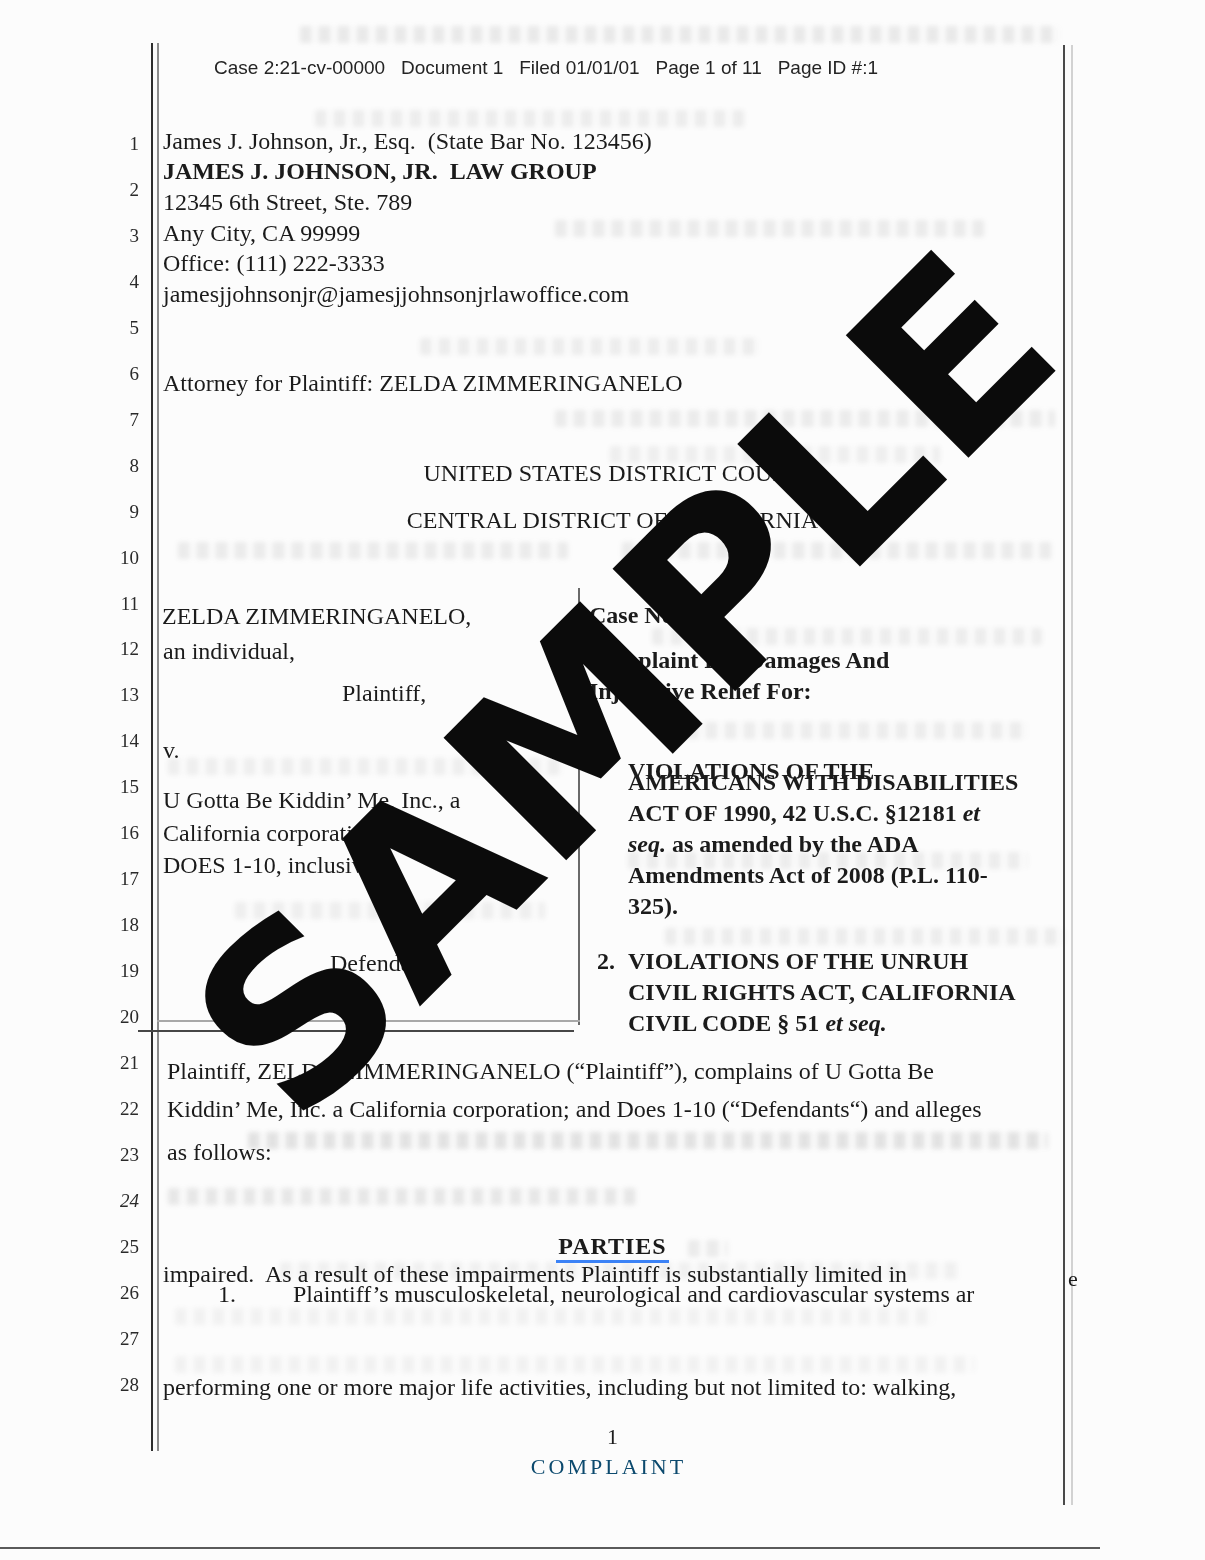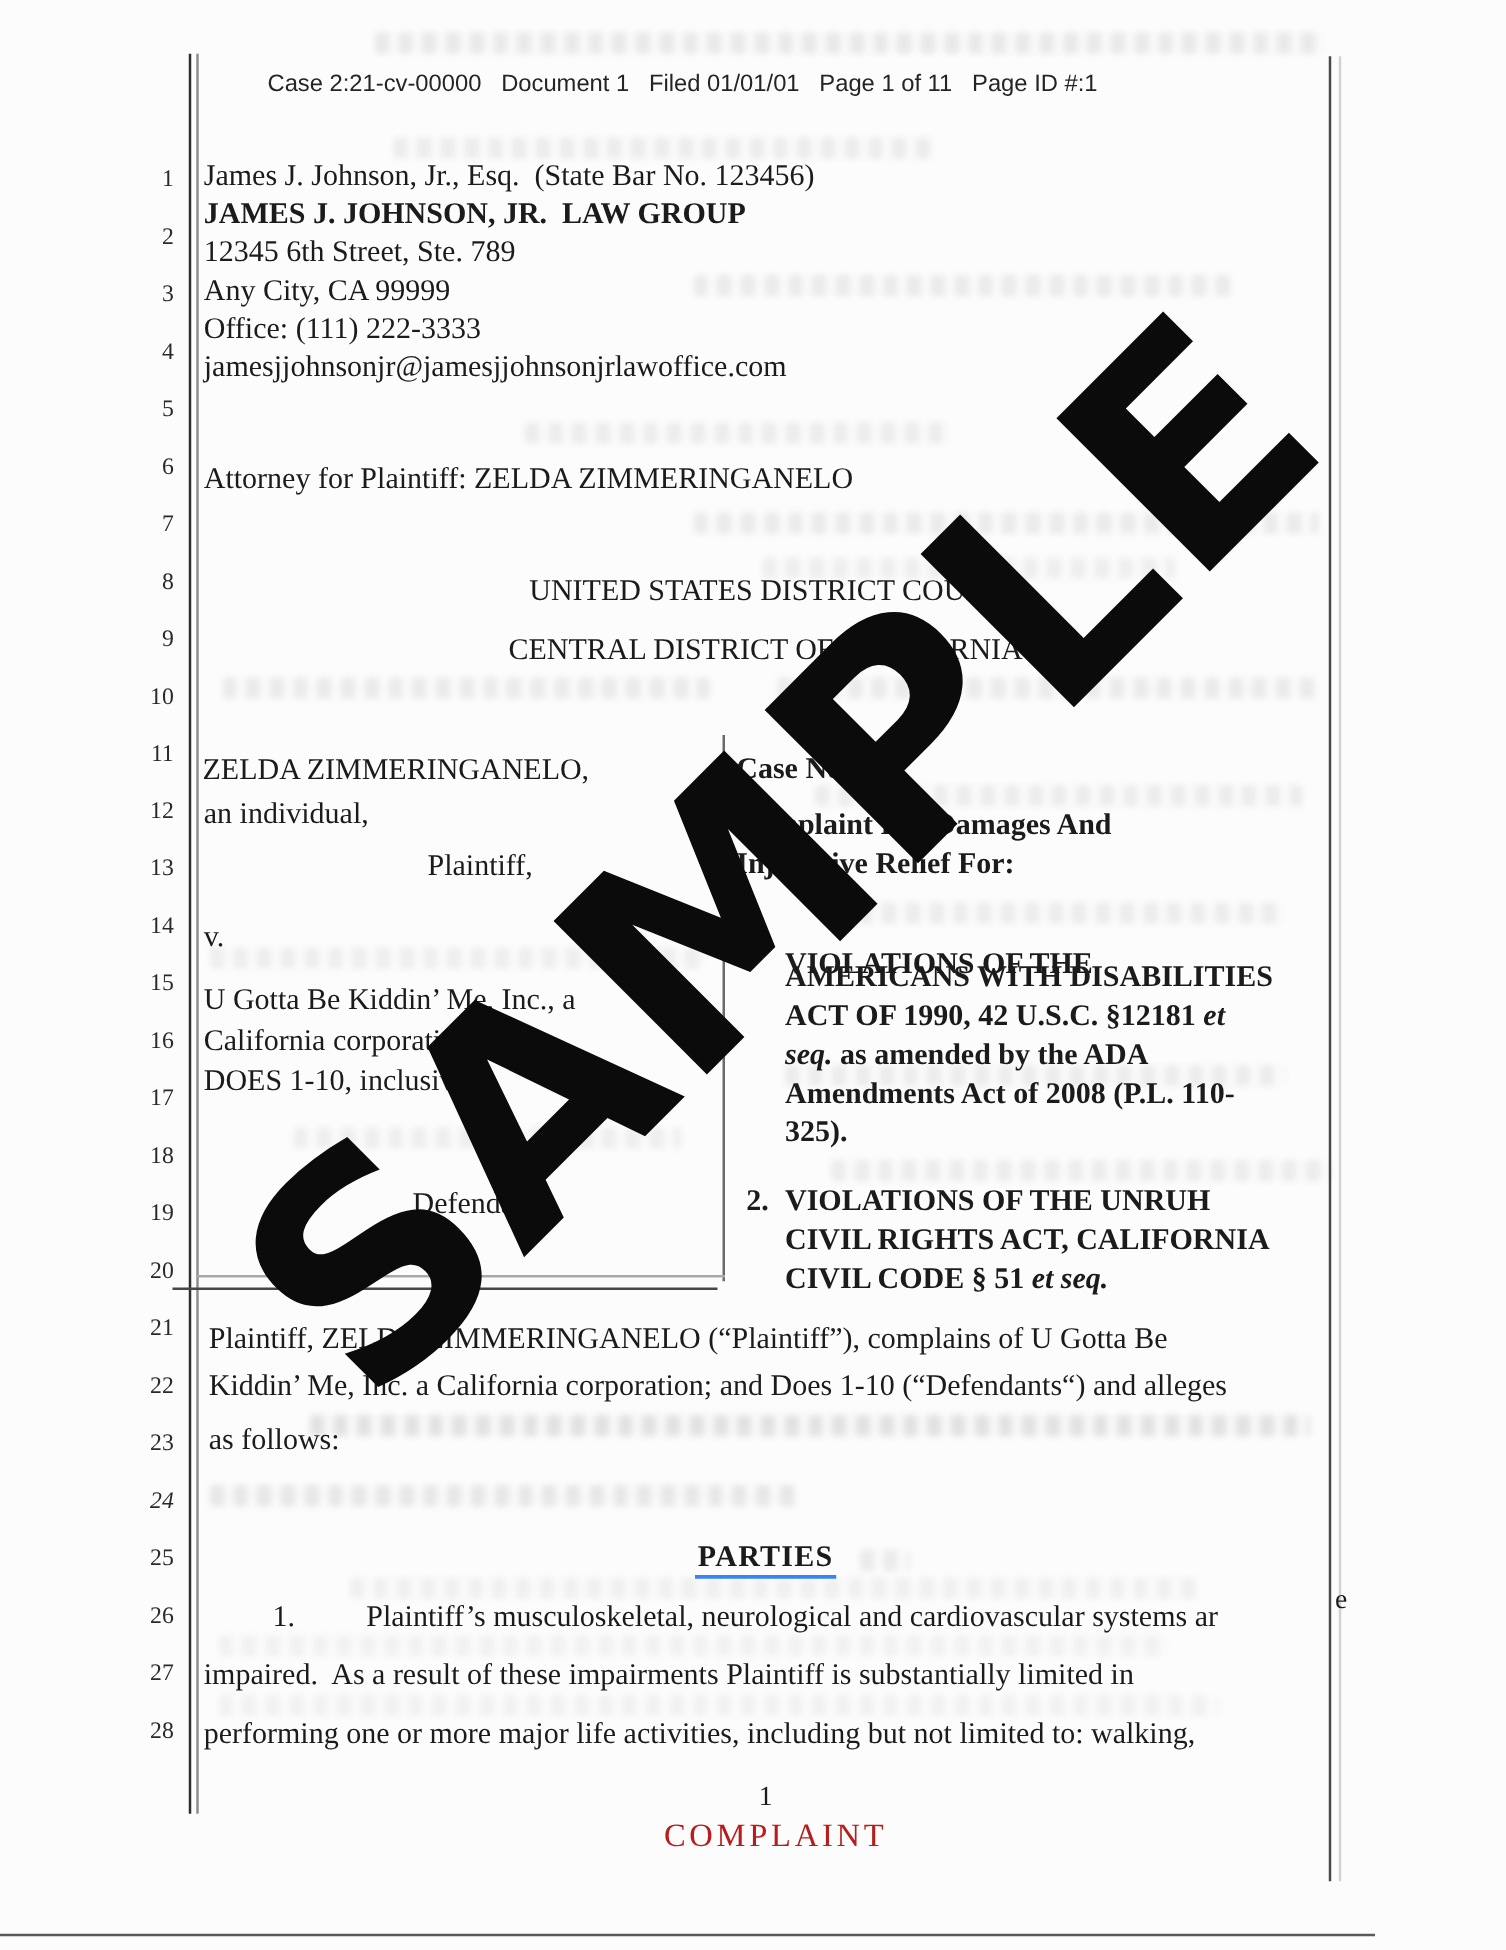--- a/index.html
+++ b/index.html
@@ -146,21 +146,21 @@
 
   <div class="abs line" style="left:167px;top:1058px">Plaintiff, ZELDA ZIMMERINGANELO (“Plaintiff”), complains of U Gotta Be</div>
   <div class="abs line" style="left:167px;top:1096px">Kiddin’ Me, Inc. a California corporation; and Does 1-10 (“Defendants“) and alleges</div>
   <div class="abs line" style="left:167px;top:1139px">as follows:</div>
 
   <div id="parties-heading" class="abs line b center" style="left:160px;top:1233px;width:905px"><span>PARTIES</span></div>
 
   <div class="abs line" style="left:218px;top:1281px">1.</div>
   <div class="abs line" style="left:293px;top:1281px">Plaintiff’s musculoskeletal, neurological and cardiovascular systems ar</div>
   <div class="abs line" style="left:1068px;top:1266px;font-size:22px">e</div>
-  <div class="abs line" style="left:163px;top:1327px">impaired.  As a result of these impairments Plaintiff is substantially limited in</div>
+  <div class="abs line" style="left:163px;top:1261px">impaired.  As a result of these impairments Plaintiff is substantially limited in</div>
   <div class="abs line" style="left:163px;top:1374px">performing one or more major life activities, including but not limited to: walking,</div>
 
   <div class="abs line center" style="left:160px;top:1424px;width:905px;font-size:22px">1</div>
-  <div class="abs line center" style="left:168px;top:1454px;width:905px;font-size:26px;letter-spacing:3px;color:#b91c1c">COMPLAINT</div>
+  <div class="abs line center" style="left:156px;top:1454px;width:905px;font-size:22px;letter-spacing:3px;color:#0c4a6e">COMPLAINT</div>
 
   <div id="watermark">SAMPLE</div>
 
 </div>
 
 </body></html>

